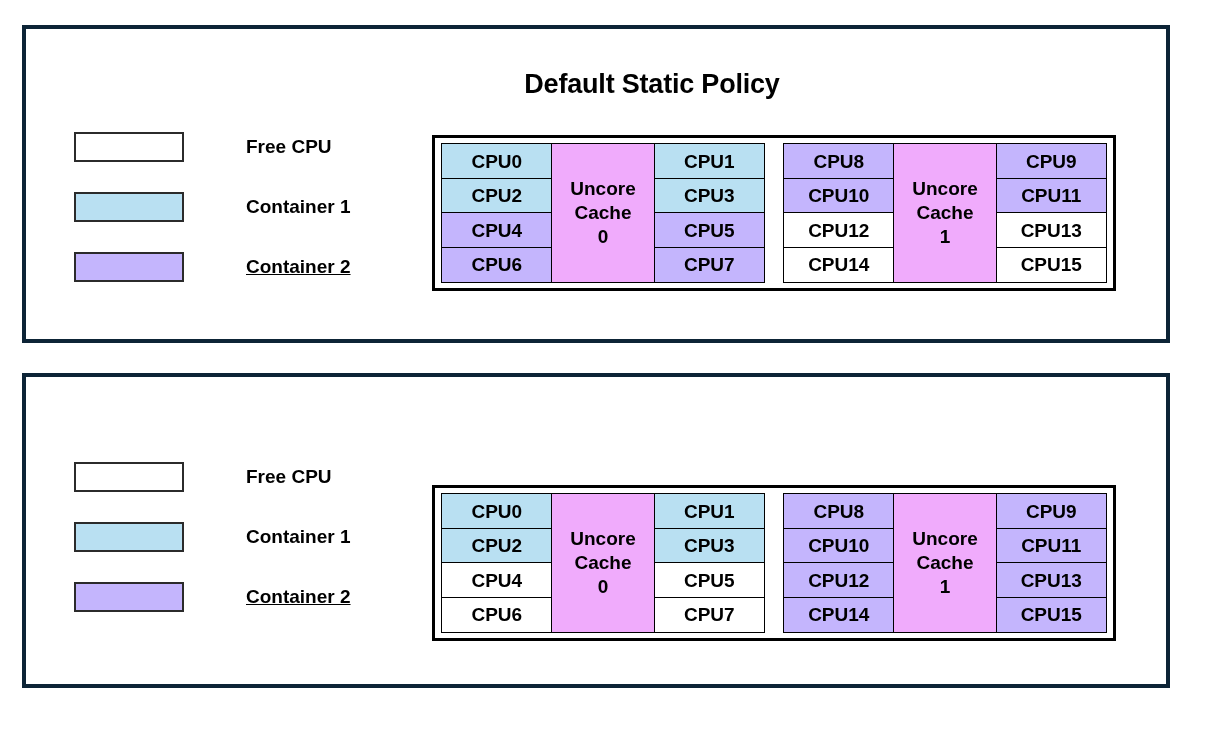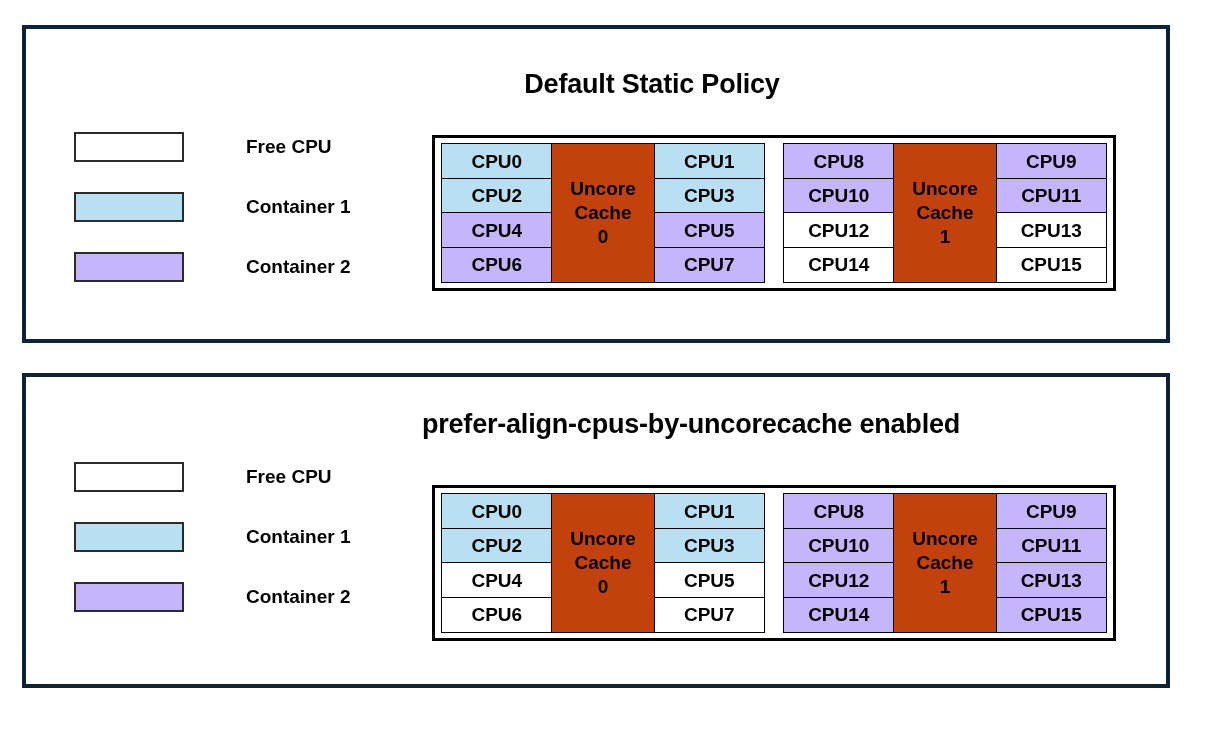--- a/index.html
+++ b/index.html
@@ -52,21 +52,21 @@
   #panel-top .legend    { top: 100px; }
   #panel-bottom .legend { top: 82px; }
 
   .legend-row {
     display: flex;
     align-items: center;
     height: 36px;
     margin-bottom: 24px;
     gap: 20px;
   }
-  .legend-row:last-child { margin-bottom: 0; }
+  .legend-row:last-child { margin-bottom: 0; text-decoration: underline; }
 
   .legend-swatch {
     box-sizing: border-box;
     width: 110px;
     height: 30px;
     border: 2px solid #2b2b2b;
     flex: 0 0 auto;
   }
   .legend-label {
     margin-left: 42px;
@@ -116,21 +116,21 @@
     font-weight: bold;
     color: #000000;
     line-height: 1;
   }
   .cpu-col .cpu-cell:first-child { margin-top: 0; }
 
   .cache-box {
     box-sizing: border-box;
     flex: 0 0 104px;
     border: 1.5px solid #000000;
-    background: #c2410c;
+    background: #f0abfc;
     display: flex;
     flex-direction: column;
     align-items: center;
     justify-content: center;
     font-size: 19px;
     font-weight: bold;
     color: #000000;
     line-height: 1.28;
     text-align: center;
     margin-left: -1.5px;
@@ -207,21 +207,20 @@
         <div class="cpu-cell fill-free">CPU13</div>
         <div class="cpu-cell fill-free">CPU15</div>
       </div>
     </div>
 
   </div>
 </section>
 
 <section class="panel" id="panel-bottom">
 
-  <div class="panel-title">prefer-align-cpus-by-uncorecache enabled</div>
 
   <div class="legend">
 
     <div class="legend-row">
       <span class="legend-swatch fill-free"></span>
       <span class="legend-label">Free CPU</span>
     </div>
 
     <div class="legend-row">
       <span class="legend-swatch fill-c1"></span>

